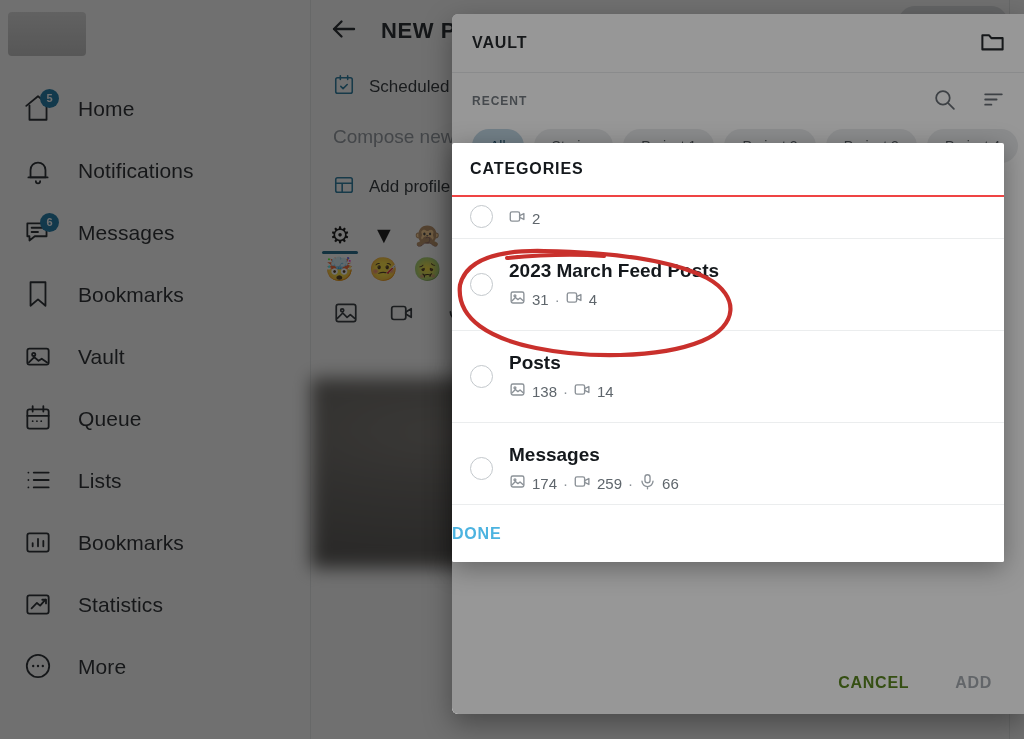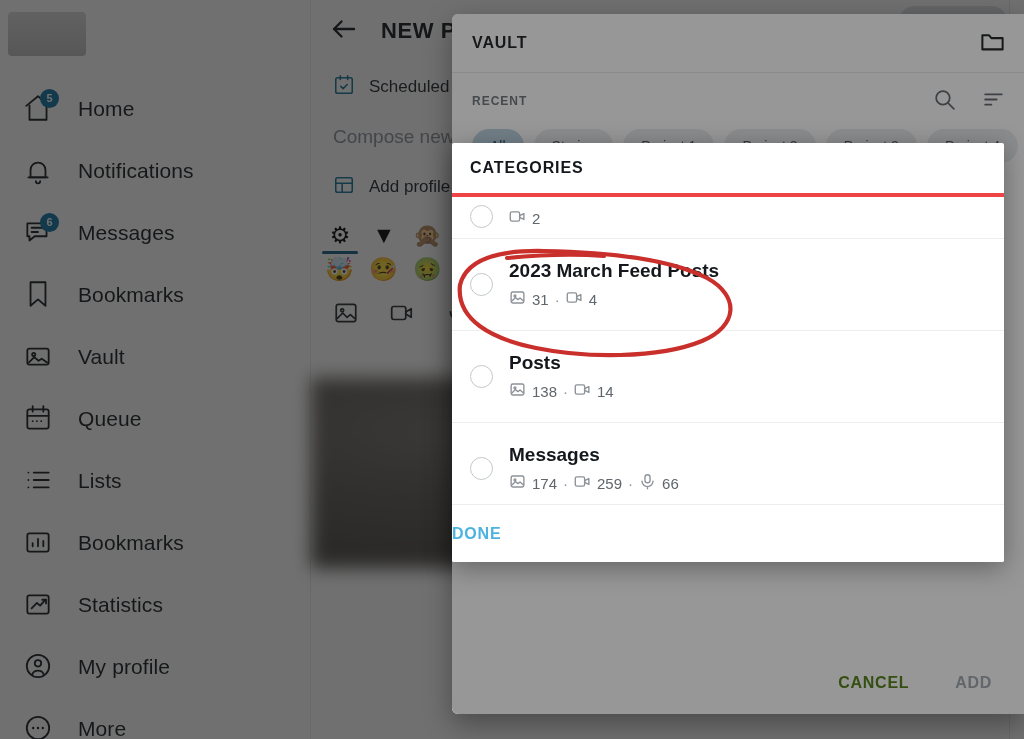--- a/index.html
+++ b/index.html
@@ -140,21 +140,21 @@
 
   
   .cat-sheet {
     position:absolute; left:452px; top:143px; width:552px; height:419px;
     background:#ffffff; border-radius:2px; overflow:hidden;
     box-shadow:0 6px 26px rgba(0,0,0,.34);
   }
   .cat-head {
     height:54px; display:flex; align-items:center; padding-left:18px;
     font-size:16px; font-weight:700; letter-spacing:.9px; color:#14181c;
-    border-bottom:4px solid #ef4444;
+    border-bottom:2px solid #ef4444;
   }
   .cat-list { position:absolute; left:0; right:0; top:54px; bottom:58px; overflow:hidden; }
   .cat-row {
     display:flex; align-items:center; gap:16px; padding:0 16px 0 18px; height:92px;
     border-bottom:1px solid #ebedee; cursor:pointer; position:relative;
   }
   .cat-row.partial { height:42px; align-items:flex-end; padding-bottom:10px; }
   .radio {
     width:23px; height:23px; border-radius:50%; border:1.6px solid #c3c8cc; flex:0 0 23px;
   }
@@ -269,30 +269,20 @@
                 <path d="M9 19l5-5 3 2.5 5-5.5"></path>
                 <path d="M19 11h3.5v3.5"></path>
               </svg>
             </span>
             <span class="nav-label">Statistics</span>
           </div>
           <div class="nav-item">
             <span class="nav-ico">
               <svg viewBox="0 0 30 30">
                 <circle cx="15" cy="15" r="10.5"></circle>
-                <circle cx="15" cy="12.5" r="3"></circle>
-                <path d="M9.5 23a6 6 0 0111 0"></path>
-              </svg>
-            </span>
-            <span class="nav-label">My profile</span>
-          </div>
-          <div class="nav-item">
-            <span class="nav-ico">
-              <svg viewBox="0 0 30 30">
-                <circle cx="15" cy="15" r="10.5"></circle>
                 <circle cx="10.5" cy="15" r="1.1" fill="currentColor" stroke="none"></circle>
                 <circle cx="15" cy="15" r="1.1" fill="currentColor" stroke="none"></circle>
                 <circle cx="19.5" cy="15" r="1.1" fill="currentColor" stroke="none"></circle>
               </svg>
             </span>
             <span class="nav-label">More</span>
           </div>
         </div>
     </nav>
 

